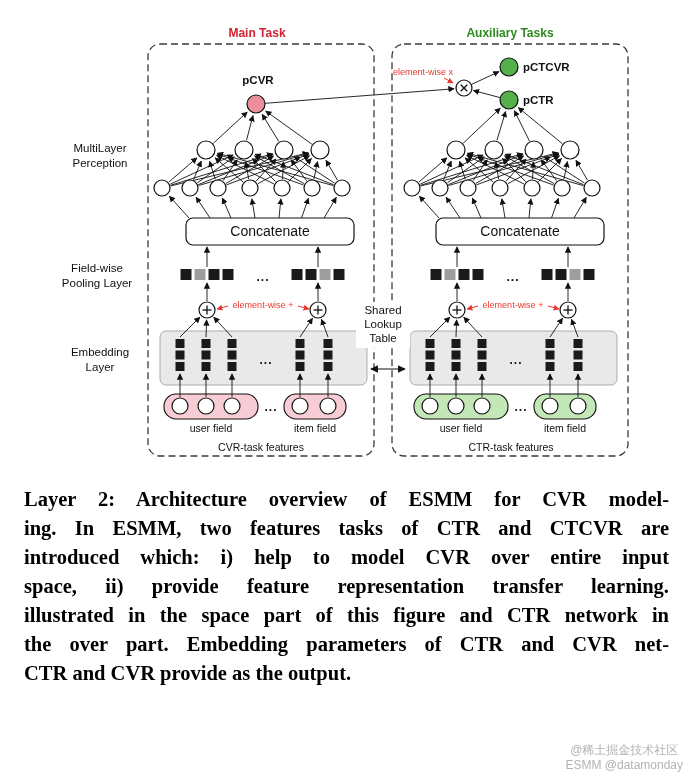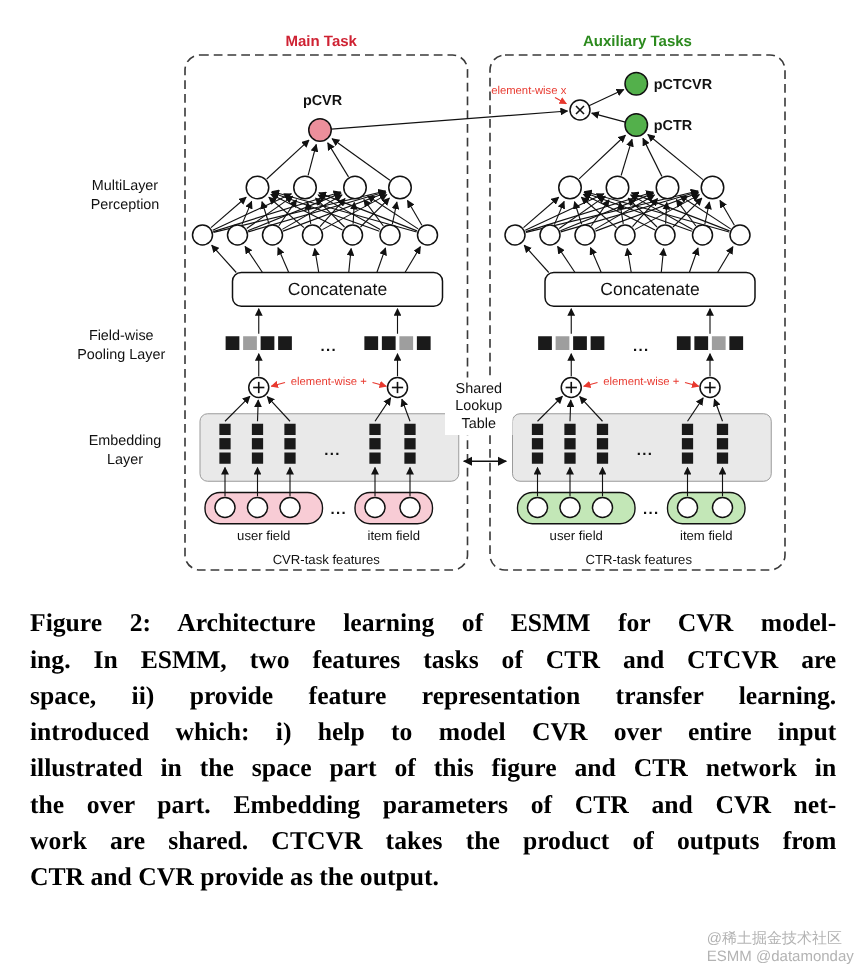--- a/index.html
+++ b/index.html
@@ -37,21 +37,21 @@
   .field-green{fill:#c3e7b7;stroke:#111;stroke-width:1.1}
 
   
   .caption{position:absolute;left:24px;width:645px;top:485px;
     font-family:"Liberation Serif",serif;font-weight:bold;
     font-size:20.5px;line-height:29px;color:#000}
   .cap-line{text-align:justify;text-align-last:justify}
   .cap-line.last{text-align-last:left}
 
   
-  .watermark{position:absolute;right:8px;bottom:4px;text-align:left;
+  .watermark{position:absolute;right:8px;bottom:4px;text-align:center;
     font-size:12px;line-height:15px;color:#b3b3b3}
 </style>
 </head>
 <body>
 
 <div class="page">
 
 <svg id="diag" width="691" height="465" viewBox="0 0 691 465">
   <defs>
     <marker id="arrow" viewBox="0 0 10 10" refX="9" refY="5" markerWidth="7" markerHeight="7" orient="auto-start-reverse">
@@ -326,27 +326,26 @@
         <circle cx="440" cy="188" r="8" class="node"></circle>
         <circle cx="468" cy="188" r="8" class="node"></circle>
         <circle cx="500" cy="188" r="8" class="node"></circle>
         <circle cx="532" cy="188" r="8" class="node"></circle>
         <circle cx="562" cy="188" r="8" class="node"></circle>
         <circle cx="592" cy="188" r="8" class="node"></circle>
       </g>
     </svg>
 
 <div class="caption">
-  <div class="cap-line">Figure 2: Architecture learning of ESMM for CVR model-</div>
+  <div class="cap-line">Layer 2: Architecture overview of ESMM for CVR model-</div>
   <div class="cap-line">ing. In ESMM, two features tasks of CTR and CTCVR are</div>
+  <div class="cap-line">introduced which: i) help to model CVR over entire input</div>
   <div class="cap-line">space, ii) provide feature representation transfer learning.</div>
-  <div class="cap-line">introduced which: i) help to model CVR over entire input</div>
   <div class="cap-line">illustrated in the space part of this figure and CTR network in</div>
   <div class="cap-line">the over part. Embedding parameters of CTR and CVR net-</div>
-  <div class="cap-line">work are shared. CTCVR takes the product of outputs from</div>
   <div class="cap-line last">CTR and CVR provide as the output.</div>
 </div>
 
 <div class="watermark">
   <div>@稀土掘金技术社区</div>
   <div>ESMM @datamonday</div>
 </div>
 
 </div>
 

